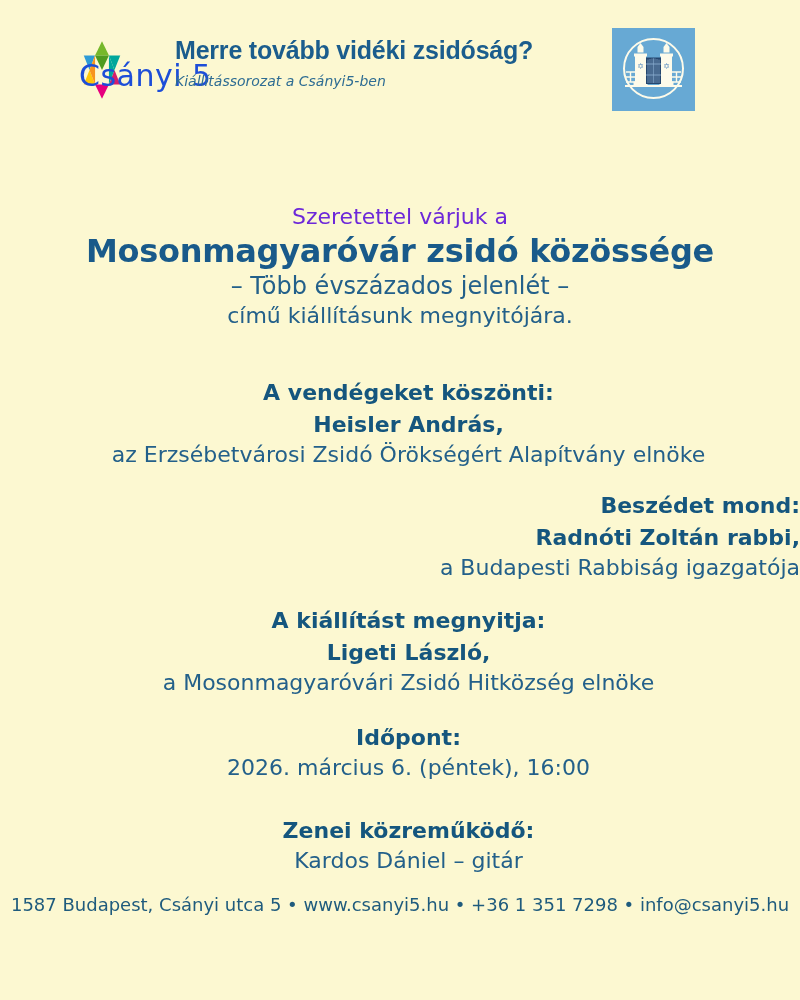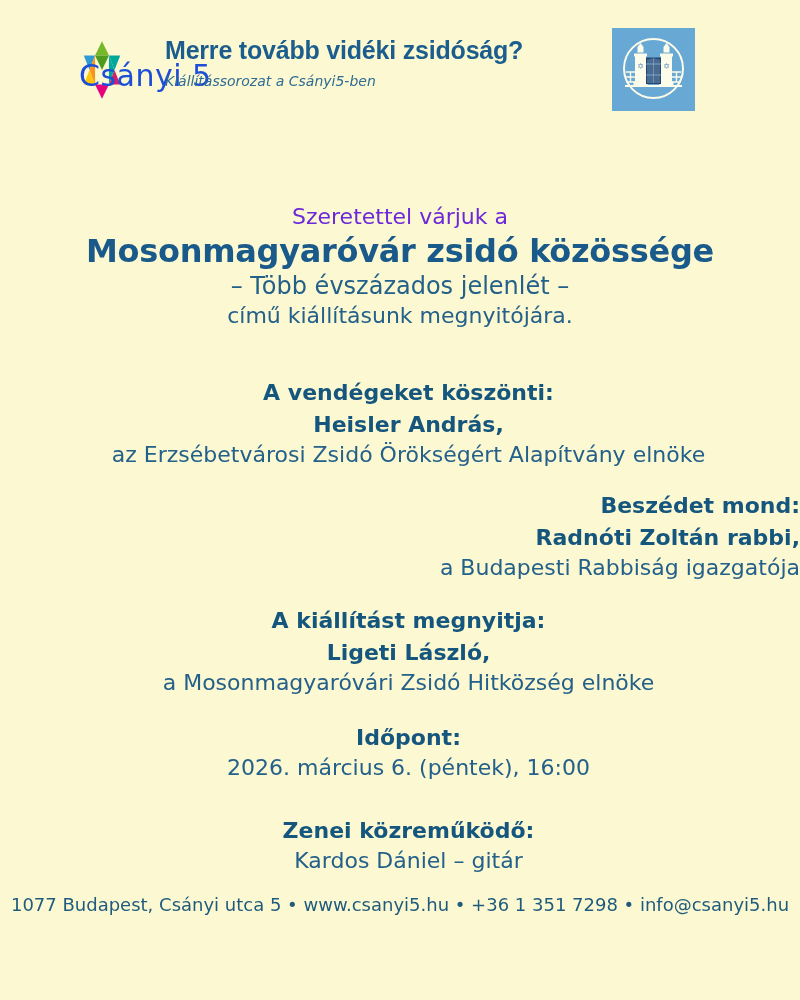--- a/index.html
+++ b/index.html
@@ -14,21 +14,21 @@
 
   
   .header { position: relative; height: 112px; }
   .logo { position: absolute; left: 78px; top: 38px; width: 110px; height: 66px; }
   .logo svg { display: block; }
   .logo-text {
     position: absolute; left: 1px; top: 20px;
     font-size: 30px; color: #1d4ed8; letter-spacing: 0.5px;
     white-space: nowrap;
   }
-  .titles { position: absolute; left: 165px; top: 36px; }
+  .titles { position: absolute; left: 175px; top: 36px; }
   .series-title {
     font-family: "Liberation Sans", "DejaVu Sans", sans-serif;
     font-size: 25px; font-weight: bold; color: #1B5D8D;
     letter-spacing: -0.2px; line-height: 28px;
   }
   .series-subtitle {
     font-style: italic; font-size: 14px; color: #2F6D93;
     margin-top: 5px; line-height: 24px;
   }
   .badge { position: absolute; right: 105px; top: 28px; width: 83px; height: 83px; }
@@ -149,16 +149,16 @@
     </section>
 
     <section class="block block-5">
       <p class="h">Zenei közreműködő:</p>
       <p class="r">Kardos Dániel – gitár</p>
     </section>
 
   </main>
 
   <footer class="footer">
-    <p>1077 Budapest, Csányi utca 5 • www.csanyi5.hu • +36 1 351 7298 • info@csanyi5.hu</p>
+    <p>1587 Budapest, Csányi utca 5 • www.csanyi5.hu • +36 1 351 7298 • info@csanyi5.hu</p>
   </footer>
 
 </div>
 
 </body></html>

